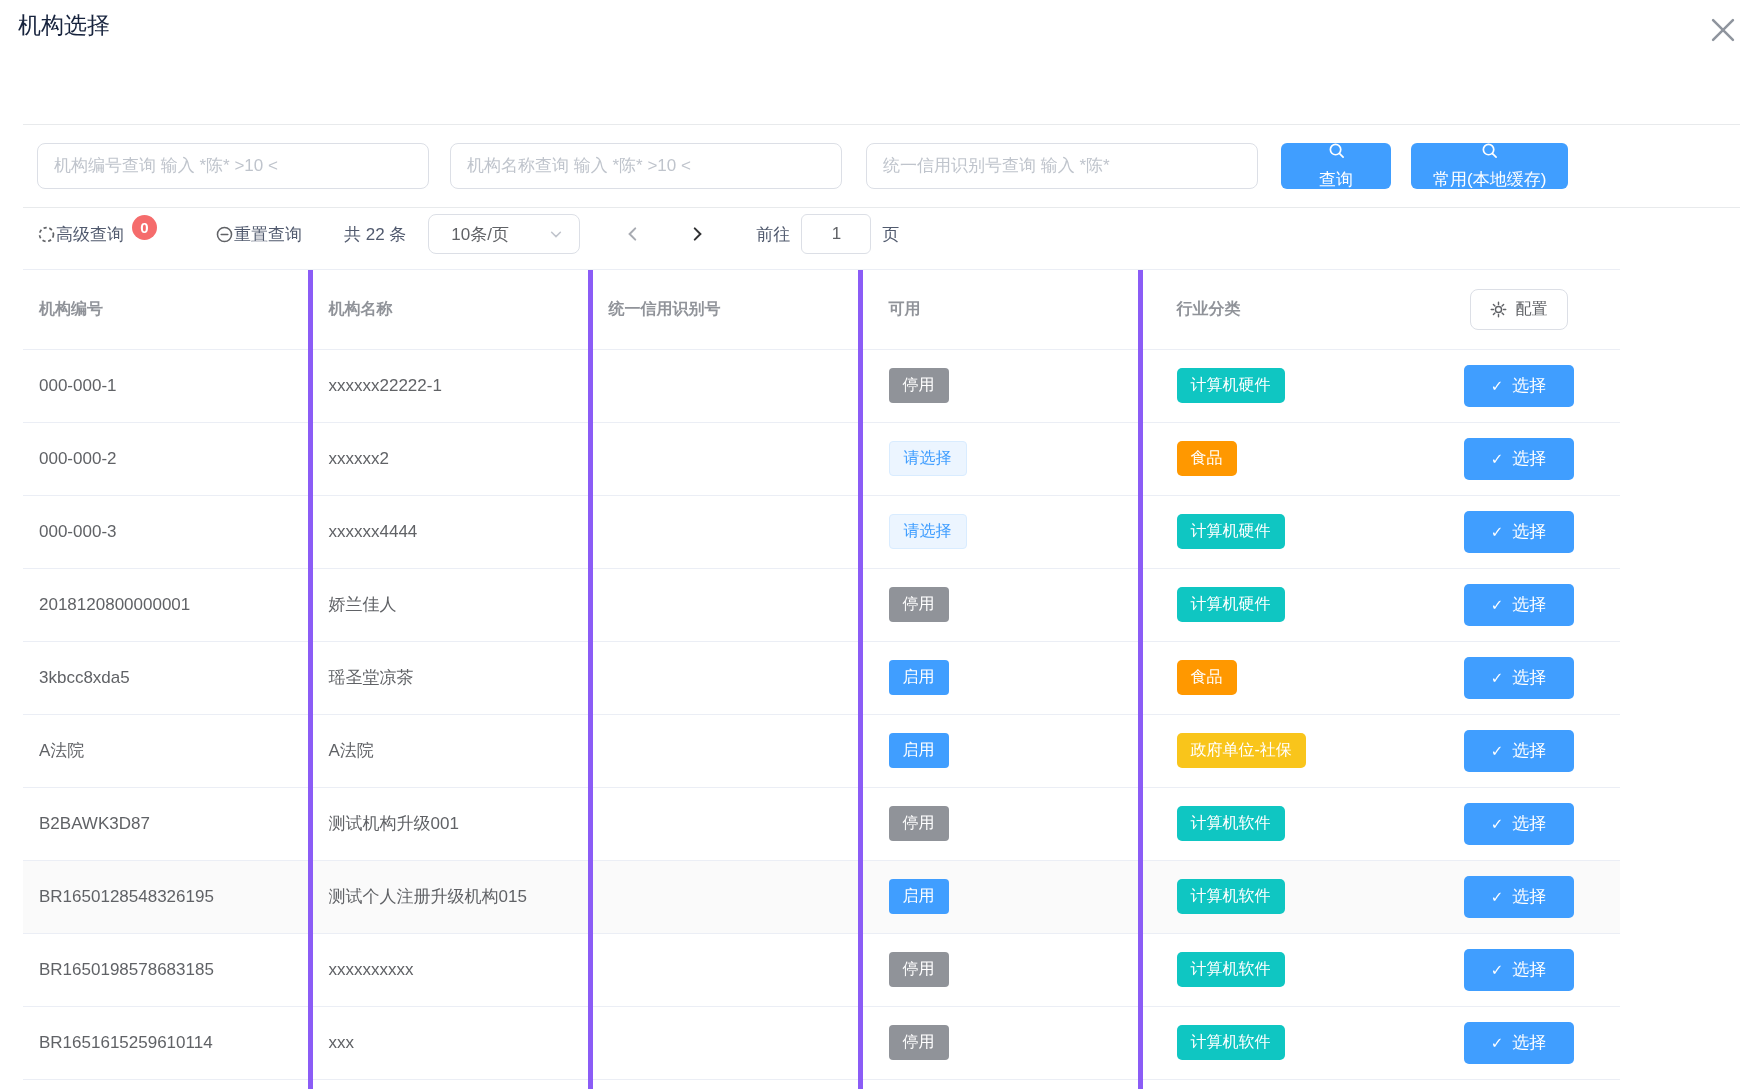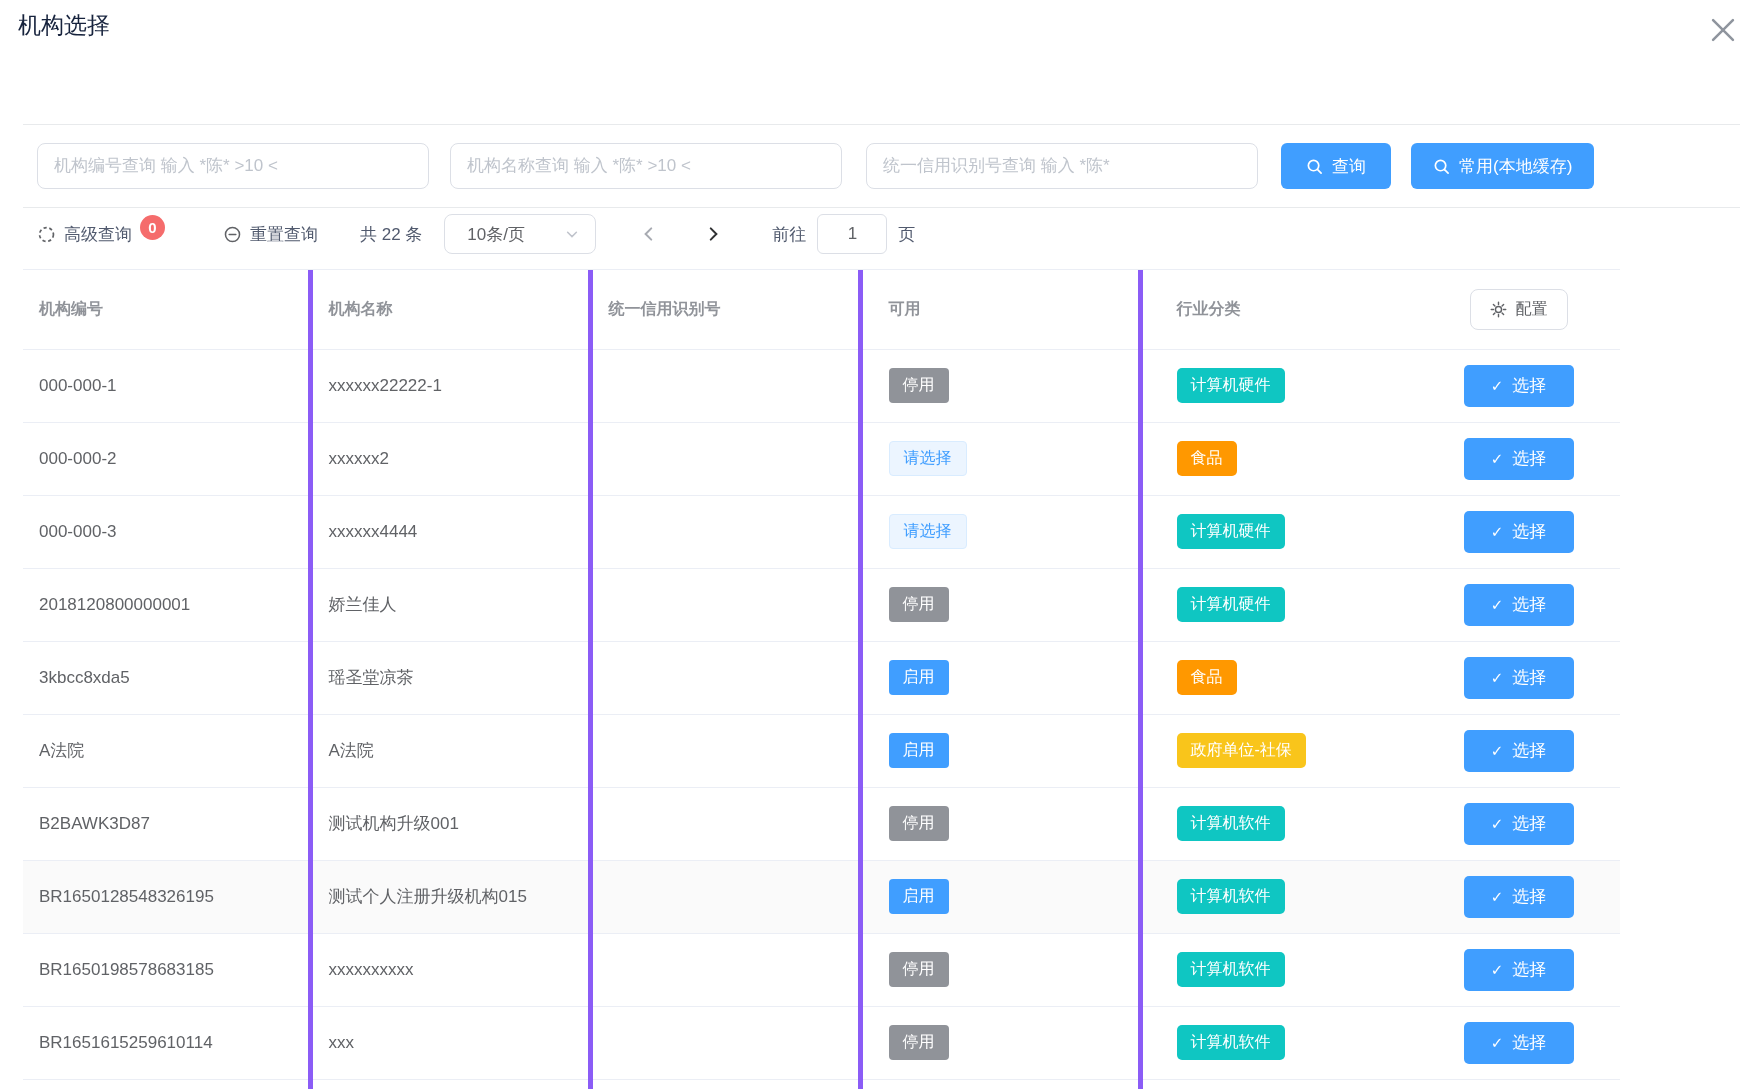--- a/index.html
+++ b/index.html
@@ -23,30 +23,30 @@
     padding:0 16px; font-size:17px; color:#606266; outline:none; background:#fff;
     font-family:inherit;
   }
   .search-input::placeholder { color:#bfc4cc; }
   .si-1 { margin-left:14px; }
   .si-2 { margin-left:21px; }
   .si-3 { margin-left:24px; }
   .btn-primary {
     height:46px; border:none; border-radius:6px; background:#409eff; color:#fff;
     font-size:17px; display:inline-flex; align-items:center; justify-content:center;
-    gap:9px; padding:0 22px; cursor:pointer; font-family:inherit;
+    gap:9px; padding:0 22px; cursor:pointer; font-family:inherit;flex-direction:column;
   }
   .btn-query { margin-left:23px; width:110px; padding:0; }
   .btn-fav { margin-left:20px; }
   
   .toolbar {
     position:absolute; left:23px; right:17px; top:212px; height:44px;
     display:flex; align-items:center; font-size:17px; color:#515a6e;
   }
-  .tb-item { display:inline-flex; align-items:center; gap:8px; cursor:pointer; }
+  .tb-item { display:inline-flex; align-items:center; gap:0; cursor:pointer; }
   .adv { margin-left:14px; }
   .badge {
     background:#f56c6c; color:#fff; border-radius:13px; min-width:25px; height:25px;
     line-height:25px; text-align:center; font-size:15px; margin-left:8px;
     transform:translateY(-7px); padding:0 4px; font-weight:bold;
   }
   .reset { margin-left:58px; }
   .total { margin-left:42px; color:#515a6e; }
   .page-size {
     margin-left:22px; width:152px; height:40px; border:1px solid #dcdfe6; border-radius:8px;

